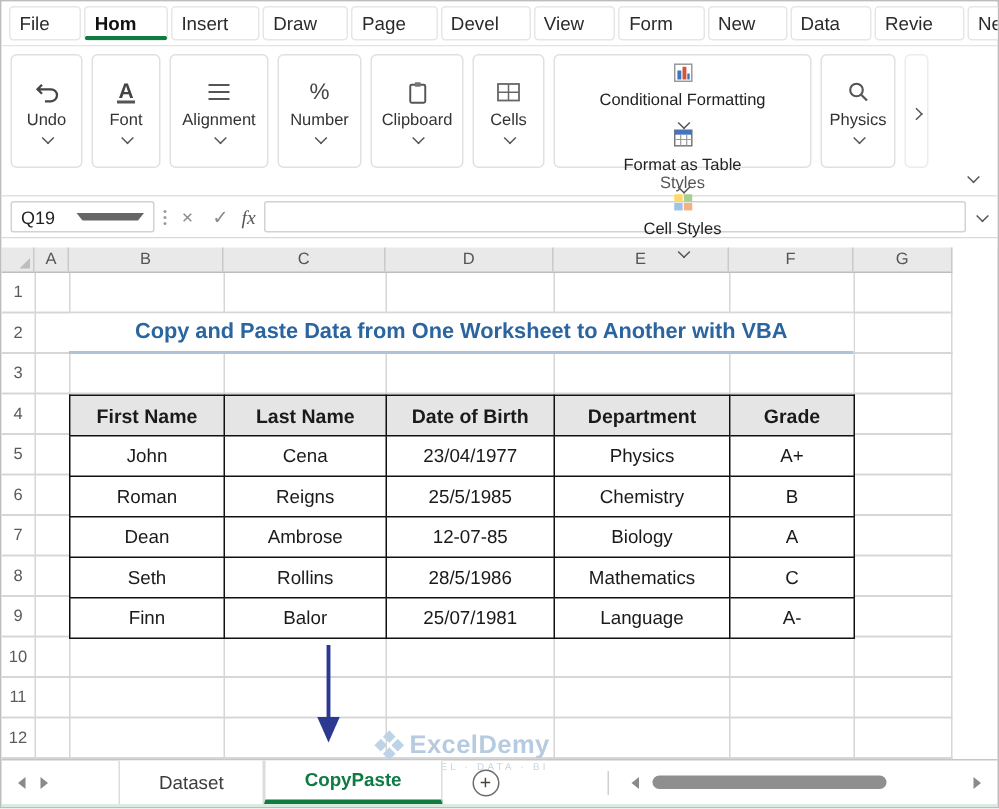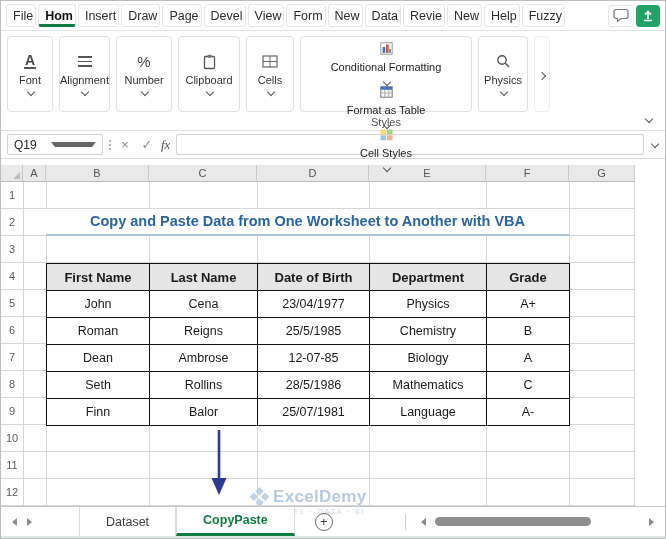--- a/index.html
+++ b/index.html
@@ -2,21 +2,21 @@
 <html><head>
 <meta charset="utf-8">
 <style>
   * { margin:0; padding:0; box-sizing:border-box; }
   html,body { background:#fff; }
   body { font-family:"Liberation Sans", sans-serif; }
   .window { position:relative; width:666px; height:539px; border:1px solid #BDBDBD; background:#fff; overflow:hidden; }
 
   
   .menubar { height:30px; display:flex; align-items:center; gap:2px; padding:0 5px; background:#fff; border-bottom:1px solid #E4E4E4; }
-  .mtab { font-size:12.5px; color:#2b2b2b; padding:4px 2px 3px 6px; border:1px solid #E6E6E6; border-radius:3px; background:#fff; cursor:default; white-space:nowrap; }
+  .mtab { font-size:12.5px; color:#2b2b2b; padding:4px 20px 3px 6px; border:1px solid #E6E6E6; border-radius:3px; background:#fff; cursor:default; white-space:nowrap; }
   .mtab.active { font-weight:700; border-bottom:3px solid #107C41; padding-bottom:1px; color:#111; }
   .mspacer { flex:1; }
   .mcomment { width:26px; height:22px; display:flex; align-items:center; justify-content:center; border:1px solid #E6E6E6; border-radius:3px; }
   .mshare { width:24px; height:22px; background:#21A366; border-radius:4px; display:flex; align-items:center; justify-content:center; }
 
   
   .ribbon { height:100px; display:flex; gap:6px; padding:5px 6px 0 6px; background:#fff; border-bottom:1px solid #E2E2E2; position:relative; }
   .rgroup { height:76px; border:1px solid #E0E0E0; border-radius:4px; display:flex; flex-direction:column; align-items:center; justify-content:center; gap:3px; background:#fff; }
   .rlabel { font-size:11px; color:#333; }
   .ricon { height:18px; display:flex; align-items:center; justify-content:center; color:#444; }
@@ -117,28 +117,37 @@
         </svg>
     </div>
     <div class="mshare">
       <svg width="14" height="14" viewBox="0 0 14 14">
           <path d="M7 10 V3 M4 5.5 L7 2.5 L10 5.5 M3 11.5 h8" fill="none" stroke="#ffffff" stroke-width="1.6"></path>
         </svg>
     </div>
   </div>
 
   <div class="ribbon">
+    <div class="rgroup" style="width:48px">
+      <div class="ricon">
+        <svg width="17" height="14" viewBox="0 0 17 14">
+            <path d="M5 1.5 L2 4.5 L5 7.5 M2 4.5 h9 a4 4 0 1 1 0 8 h-4" fill="none" stroke="#444" stroke-width="1.5"></path>
+          </svg>
+      </div>
+      <div class="rlabel">Undo</div>
+      <span class="chev"></span>
+    </div>
     <div class="rgroup" style="width:46px">
       <div class="ricon">
           <span class="glyphA">A</span>
         </div>
       <div class="rlabel">Font</div>
       <span class="chev"></span>
     </div>
-    <div class="rgroup" style="width:51px">
+    <div class="rgroup" style="width:66px">
       <div class="ricon">
           <span class="alines"></span>
         </div>
       <div class="rlabel">Alignment</div>
       <span class="chev"></span>
     </div>
     <div class="rgroup" style="width:56px">
       <div class="ricon">
           <span class="glyphPct">%</span>
         </div>

